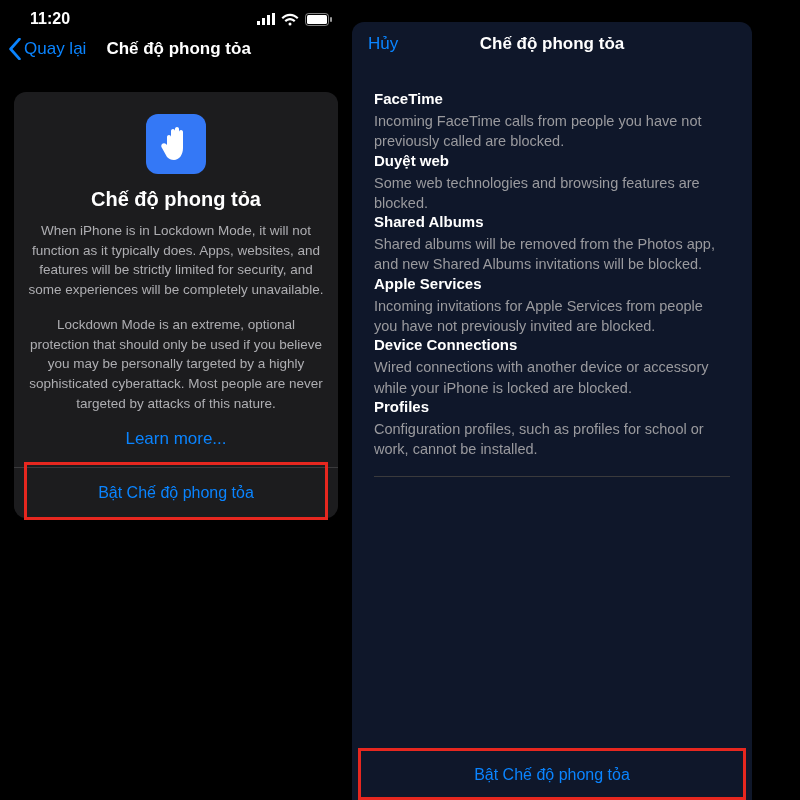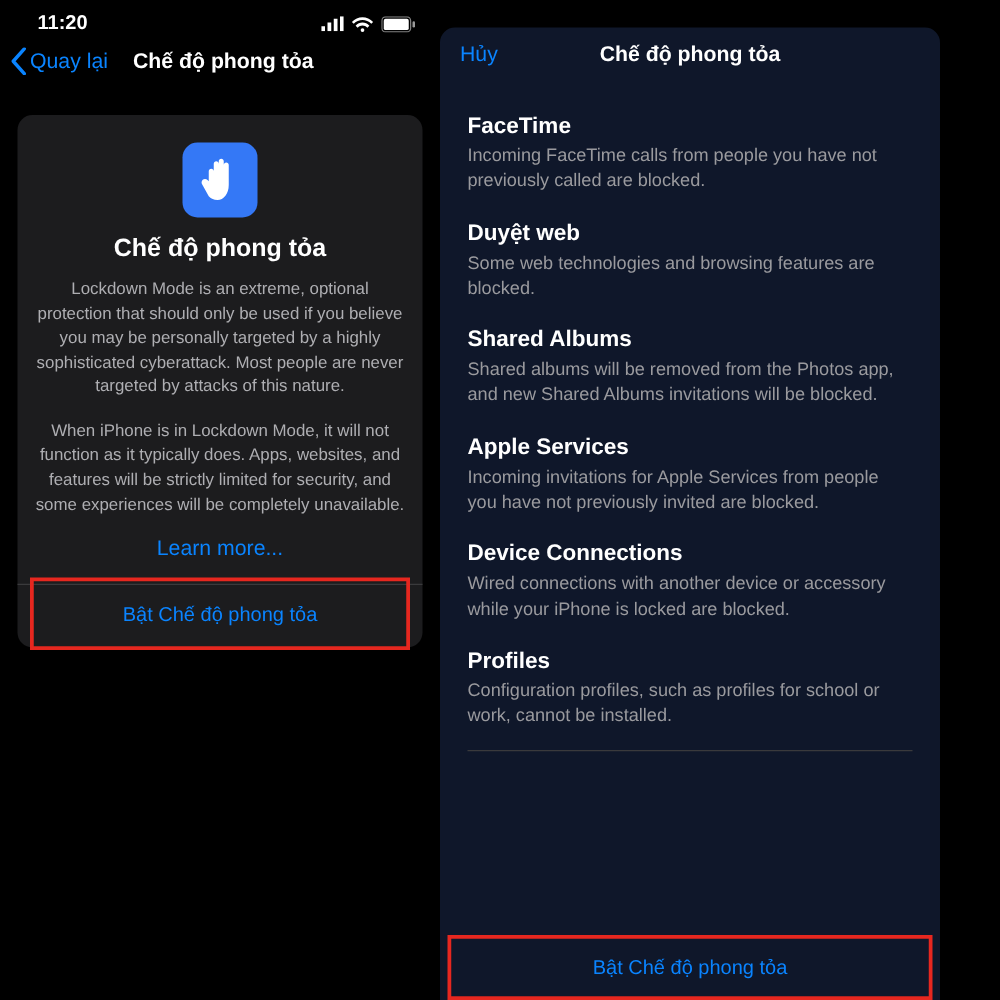--- a/index.html
+++ b/index.html
@@ -51,23 +51,23 @@
     background: #000; height: 22px;
   }
   .sheet {
     background: #0f172a; border-top-left-radius: 12px; border-top-right-radius: 12px;
     flex: 1; display: flex; flex-direction: column; overflow: hidden; position: relative;
   }
   .sheet-header { display: flex; align-items: center; padding: 12px 16px; position: relative; }
   .sheet-cancel { color: #0a84ff; font-size: 17px; position: absolute; left: 16px; }
   .sheet-title  { flex: 1; text-align: center; font-size: 17px; font-weight: 600; color: #fff; }
   .sheet-body { padding: 10px 22px 0 22px; overflow: hidden; flex: 1; }
-  .section { margin-top: 20px; }
+  .section { }
   .section:first-child { margin-top: 14px; }
-  .section h3 { font-size: 18px; font-weight: 600; color: #fff; margin-bottom: 4px; }
+  .section h3 { font-size: 15px; font-weight: 600; color: #fff; margin-bottom: 4px; }
   .section p  { font-size: 14.5px; line-height: 1.4; color: #9a9a9e; }
   .sheet-divider { height: 1px; background: #3a3a3c; margin: 16px 0 0 0; }
   .sheet-enable {
     display: block; width: 100%; padding: 16px 0; color: #0a84ff;
     font-size: 16px; text-align: center; background: transparent; border: none;
   }
   .highlight-right {
     position: absolute; left: 6px; right: 6px; bottom: 0; height: 52px;
     border: 3px solid #e6271f; pointer-events: none;
   }
@@ -108,22 +108,22 @@
       <div class="nav-title">Chế độ phong tỏa</div>
     </div>
 
     <div class="card">
       <div class="icon-box">
         <svg width="34" height="40" viewBox="0 0 34 40">
           <path d="M8 13c0-1.1.9-2 2-2s2 .9 2 2V7c0-1.1.9-2 2-2s2 .9 2 2v-2c0-1.1.9-2 2-2s2 .9 2 2v3c0-1.1.9-2 2-2s2 .9 2 2v16c0 7-4 12-9 12-3 0-5-1-7-3L3 24c-1-1-1-3 0-4s3-1 4 0l1 1V13z" fill="#fff"></path>
         </svg>
       </div>
       <h2>Chế độ phong tỏa</h2>
+      <p>When iPhone is in Lockdown Mode, it will not function as it typically does. Apps, websites, and features will be strictly limited for security, and some experiences will be completely unavailable.</p>
       <p>Lockdown Mode is an extreme, optional protection that should only be used if you believe you may be personally targeted by a highly sophisticated cyberattack. Most people are never targeted by attacks of this nature.</p>
-      <p>When iPhone is in Lockdown Mode, it will not function as it typically does. Apps, websites, and features will be strictly limited for security, and some experiences will be completely unavailable.</p>
       <a class="learn-more">Learn more...</a>
       <div class="divider"></div>
       <button class="enable-btn">Bật Chế độ phong tỏa</button>
       <div class="highlight-box highlight-left"></div>
     </div>
   </div>
 
   <div class="phone right">
     <div class="sheet-top"></div>
     <div class="sheet">

